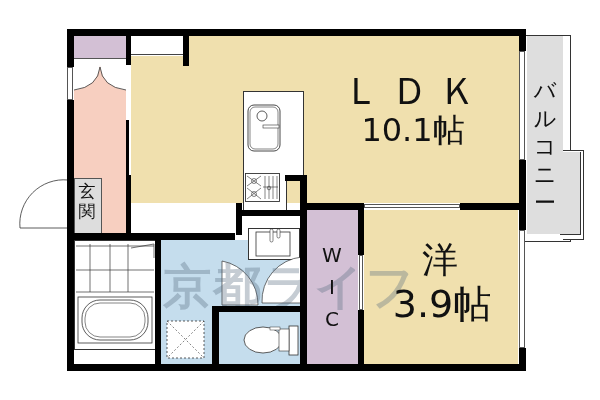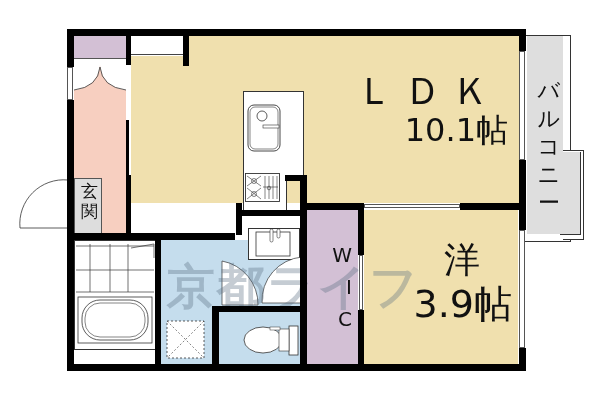--- a/index.html
+++ b/index.html
@@ -1,20 +1,20 @@
 <!DOCTYPE html>
 <html><head>
 <meta charset="utf-8">
 <style>
   html,body{margin:0;padding:0;background:#fff;}
   body{width:600px;height:400px;position:relative;overflow:hidden;font-family:"DejaVu Sans","Liberation Sans",sans-serif;}
   .abs{position:absolute;box-sizing:border-box;}
   .wall{position:absolute;background:#000;}
   .room{position:absolute;}
-  .label{position:absolute;color:#111;text-align:right;line-height:1;}
+  .label{position:absolute;color:#111;text-align:center;line-height:1;}
   svg{position:absolute;overflow:visible;}
 </style>
 </head>
 <body>
 
 <div id="plan" class="abs" style="left:0;top:0;width:600px;height:400px;">
 
   <div class="room" style="left:524px;top:35px;width:45px;height:205px;background:#fff;border:1px solid #333;"></div>
   <div class="room" style="left:527px;top:36px;width:36px;height:198px;background:#dedede;"></div>
   <div class="room" style="left:563px;top:150px;width:20px;height:88px;background:#fff;border:1px solid #333;border-left:none;"></div>

